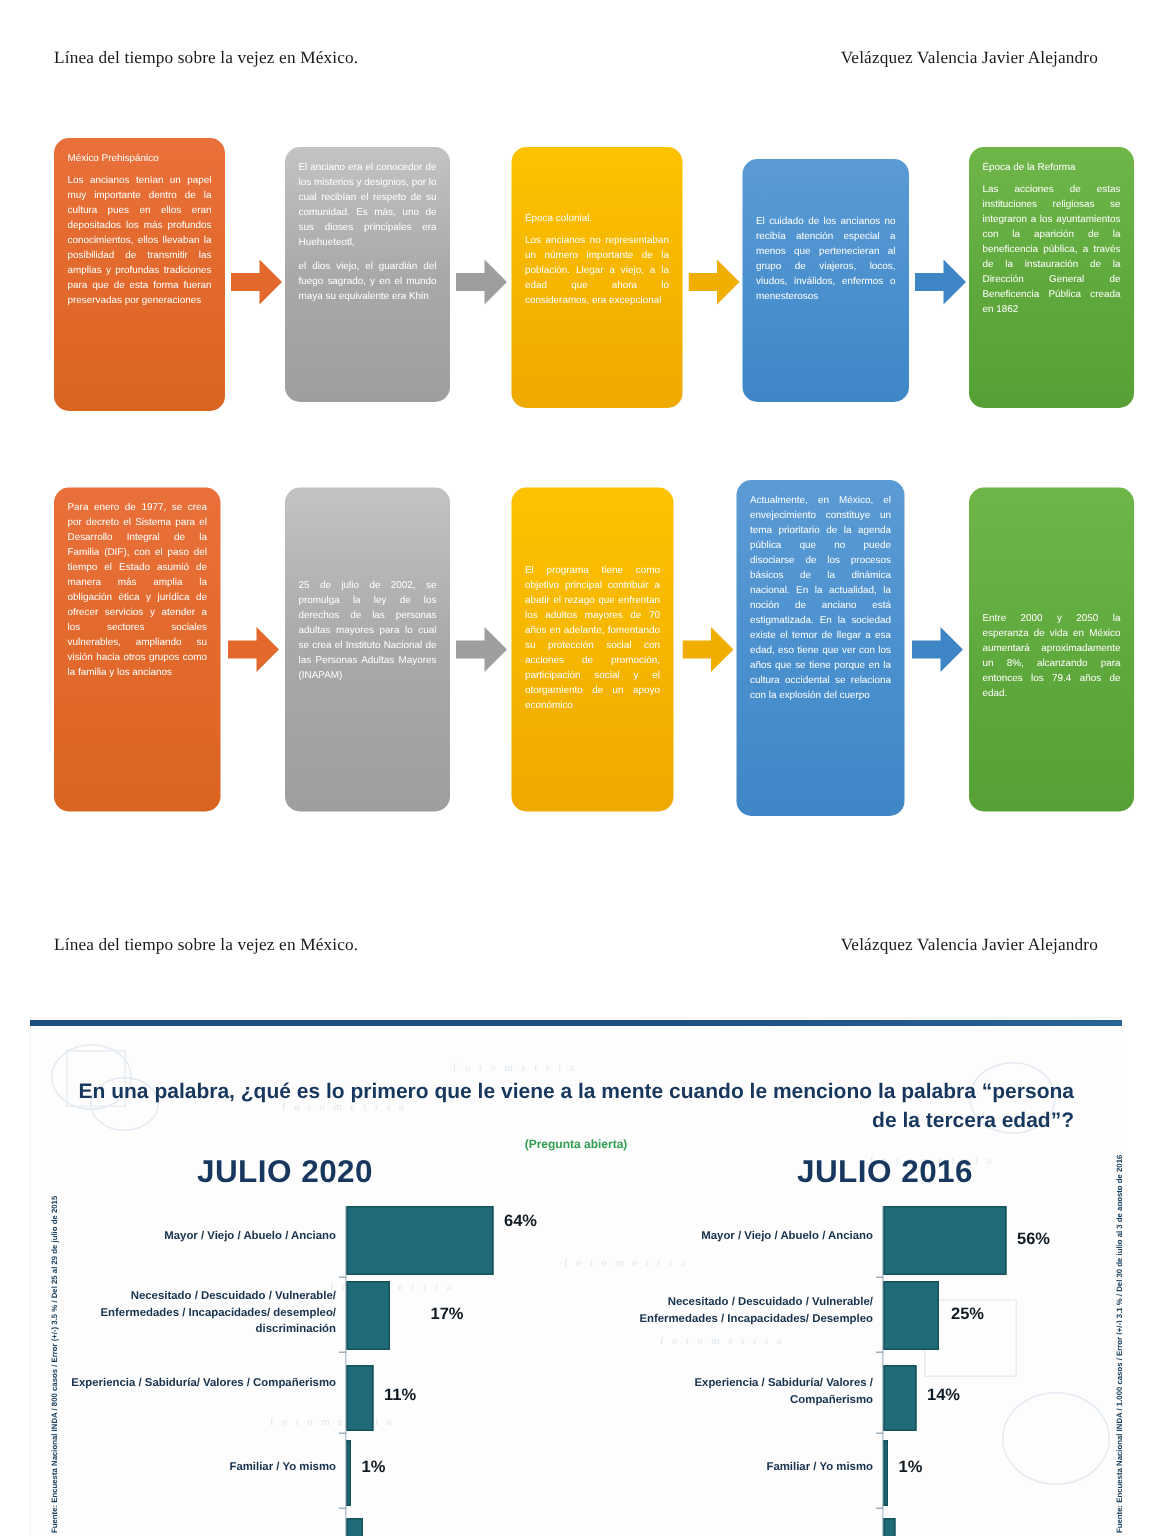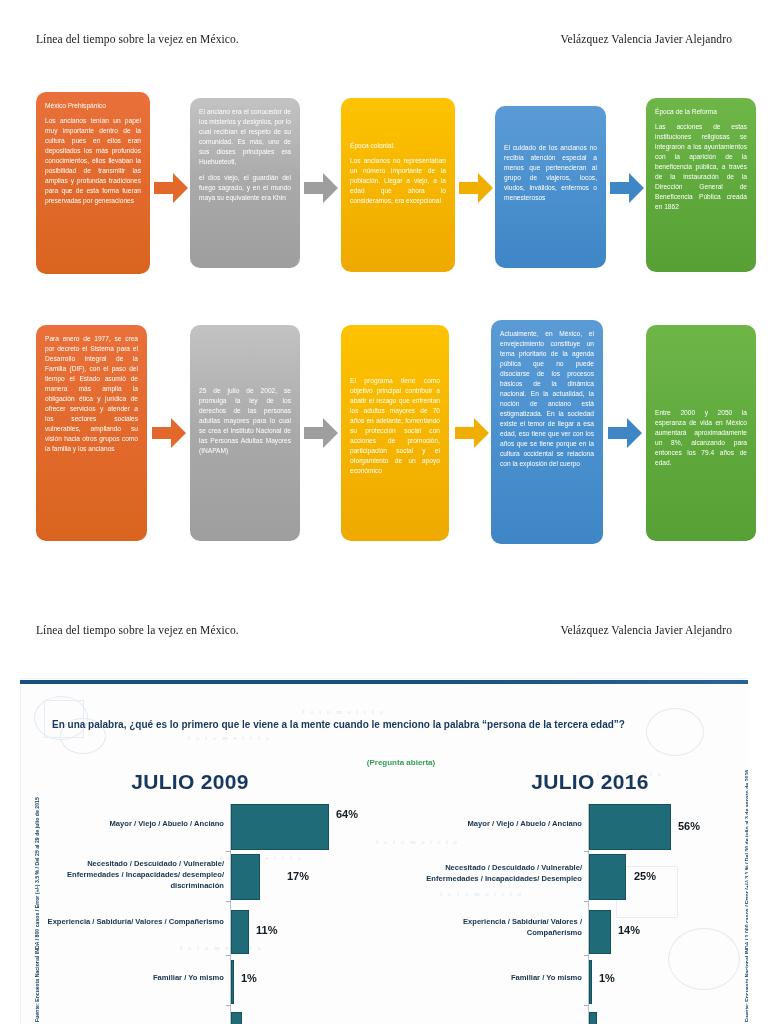--- a/index.html
+++ b/index.html
@@ -85,30 +85,30 @@
     color:#ffffff;
     font-family:"Liberation Sans", sans-serif;
     font-size:10.5px;font-weight:bold;
     letter-spacing:.4px;
     display:flex;align-items:center;
     padding:0 12px 0 18px;
     border-bottom-left-radius:3px;
   }
   .slide-q{
     position:absolute;left:32px;top:40px;width:664px;
-    text-align:left;
-    font-family:"Liberation Sans", sans-serif;
-    font-size:10px;font-weight:bold;
+    text-align:right;
+    font-family:"Liberation Sans", sans-serif;
+    font-size:14px;font-weight:bold;
     color:#17375e;line-height:1.38;
   }
   .sub-q{
     position:absolute;left:0;top:80px;width:728px;
     text-align:center;
     font-family:"Liberation Sans", sans-serif;
-    font-size:8px;font-weight:bold;color:#2f9e52;margin-left:17px;
+    font-size:8px;font-weight:bold;color:#2f9e52;
   }
   .chart-title{
     position:absolute;top:92px;
     font-family:"Liberation Sans", sans-serif;
     font-size:21px;font-weight:bold;
     color:#17375e;letter-spacing:.3px;
     text-align:center;
   }
   .chart-title.left{left:20px;width:300px;}
   .chart-title.right{left:430px;width:280px;}
@@ -290,21 +290,21 @@
     <div class="bg-ghost" style="left:356px;top:160px;">f o t o m e t r i a</div>
     <div class="bg-ghost" style="left:420px;top:212px;">f o t o m e t r i a</div>
     <div class="bg-ghost" style="left:160px;top:266px;">f o t o m e t r i a</div>
     <div class="bg-ghost" style="left:200px;top:176px;">f o t o m e t r i a</div>
 
     <div class="band"></div>
 
     <div class="slide-q">En una palabra, ¿qué es lo primero que le viene a la mente cuando le menciono la palabra “persona de la tercera edad”?</div>
     <div class="sub-q">(Pregunta abierta)</div>
 
-    <div class="chart-title left">JULIO 2009</div>
+    <div class="chart-title left">JULIO 2020</div>
     <div class="chart-title right">JULIO 2016</div>
 
     <div class="chart left">
       <div class="axis" style="left:196px;"></div>
 
       <div class="cat-label" style="left:0px;top:14px;width:190px;">Mayor / Viejo / Abuelo / Anciano</div>
       <div class="bar" style="left:197px;top:0px;width:98px;height:46px;"></div>
       <div class="bar-val" style="left:302px;top:4px;">64%</div>
       <div class="tick" style="left:192px;top:47px;"></div>
 

